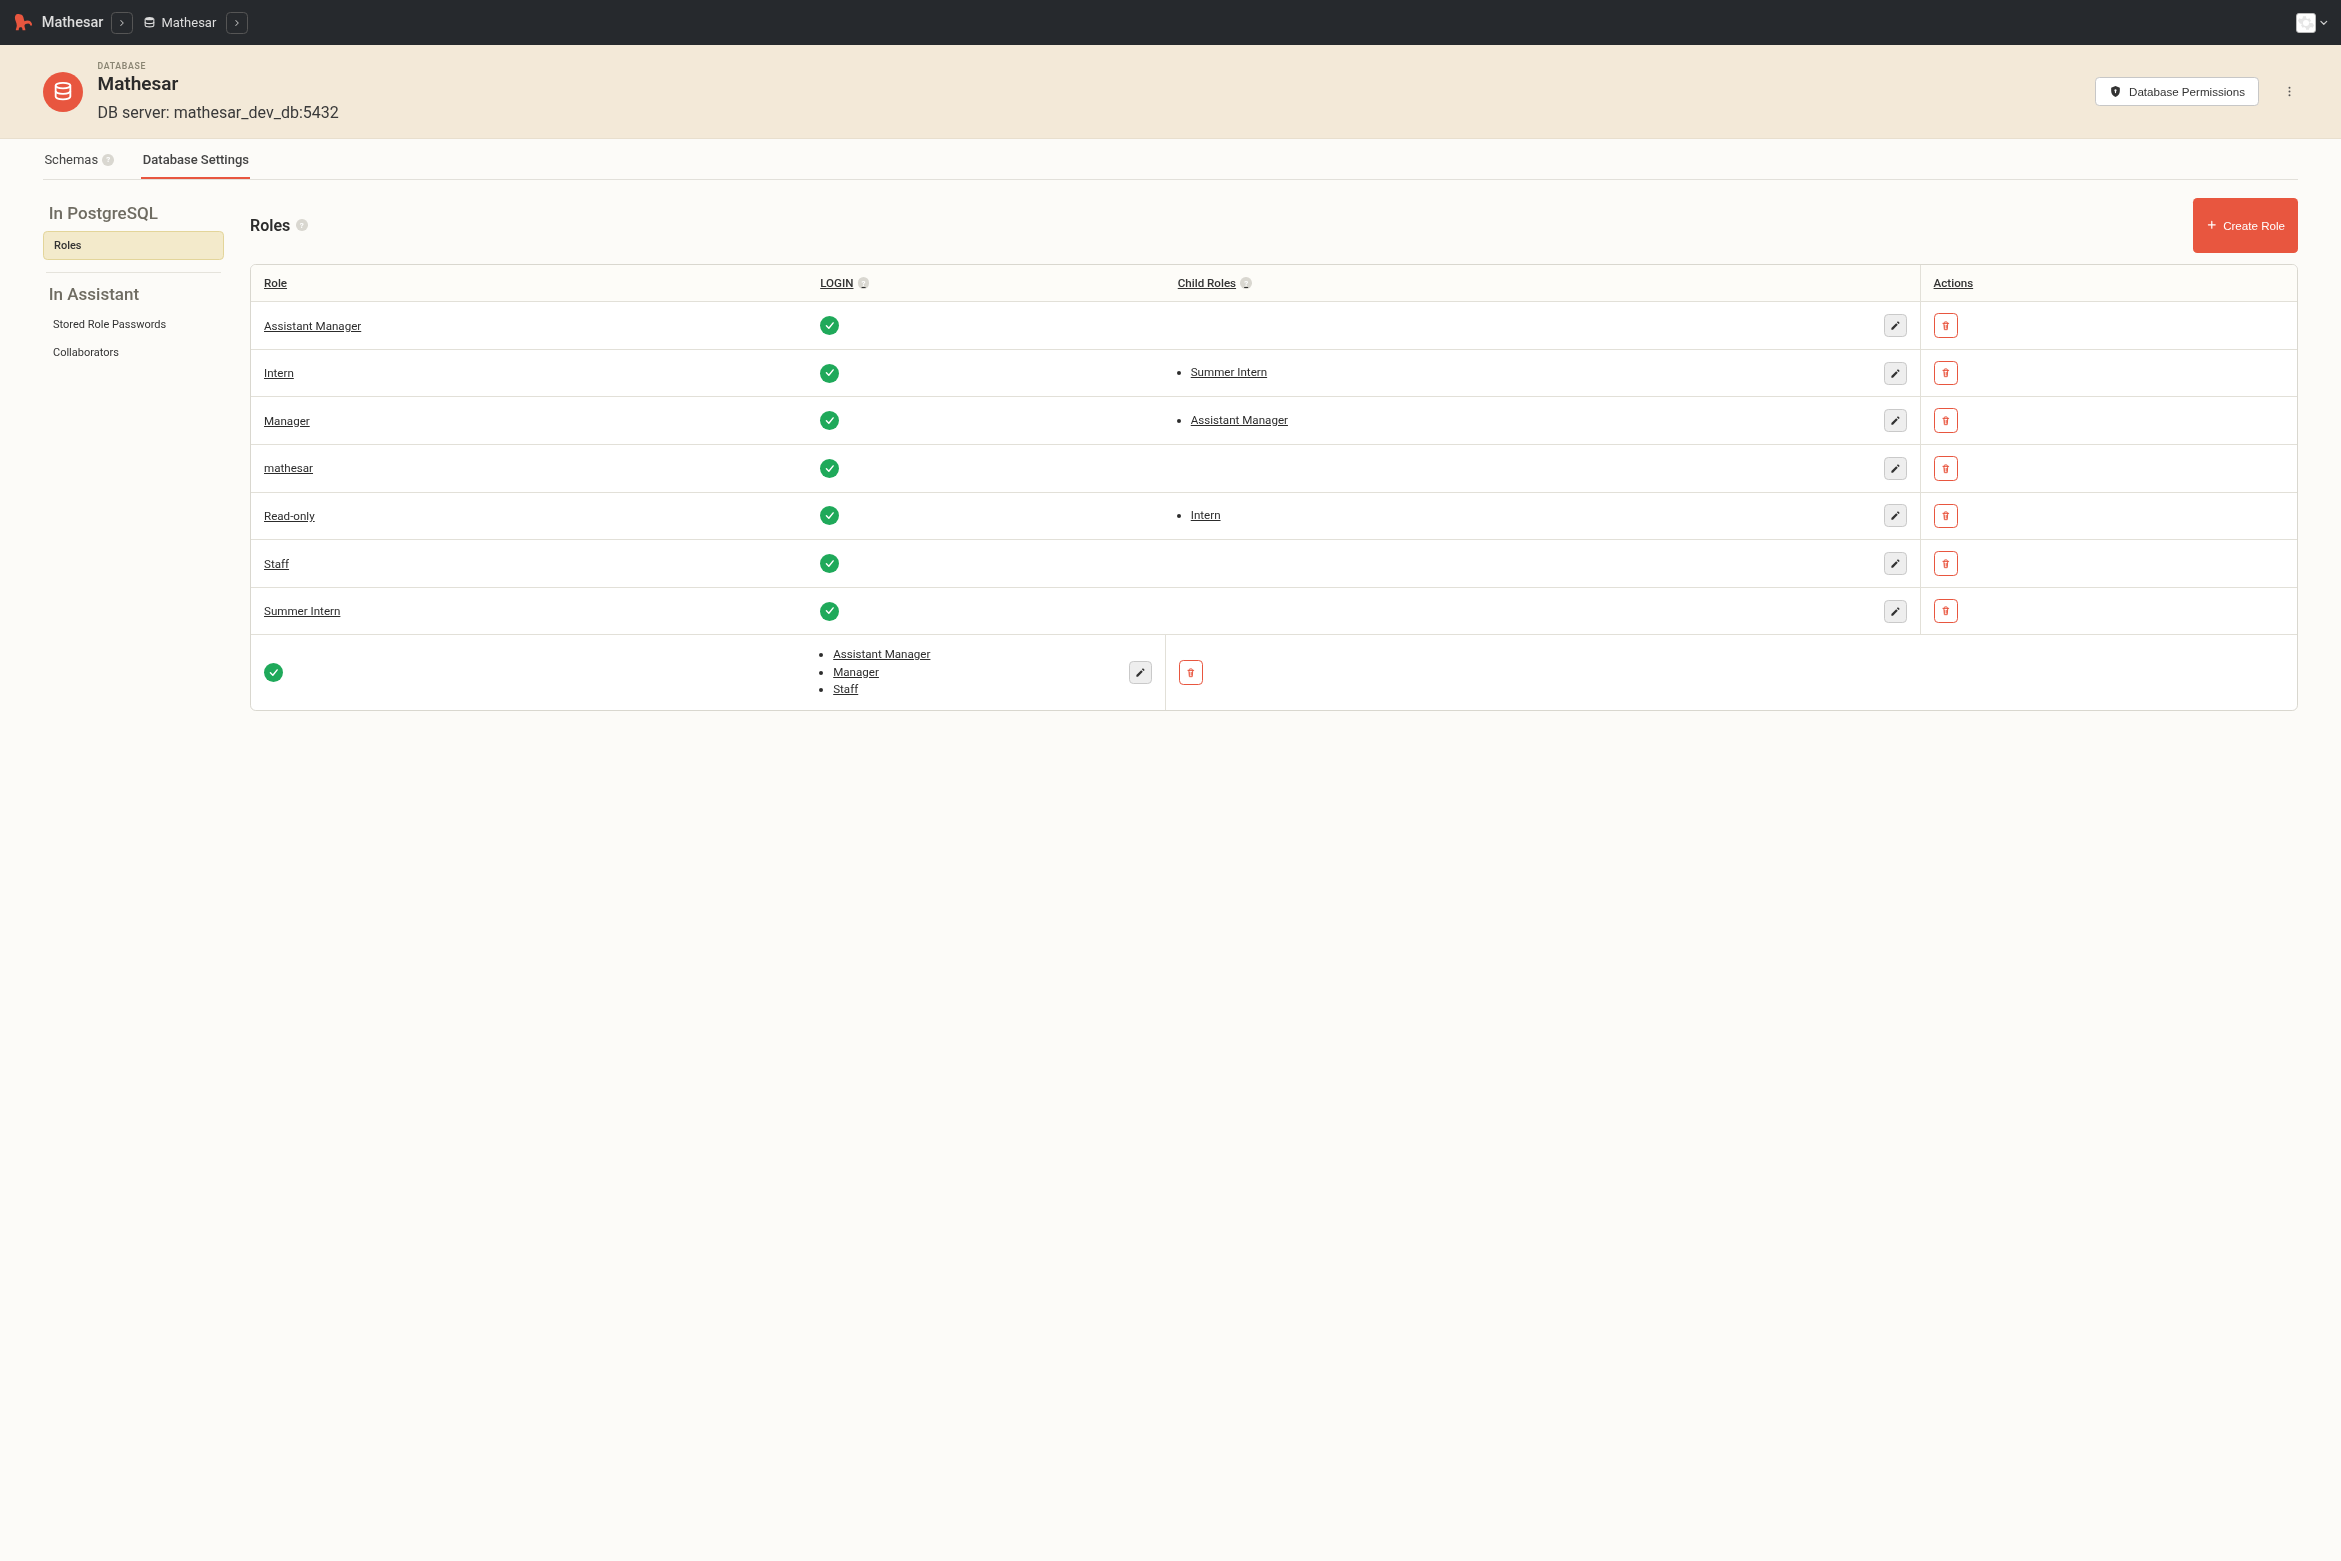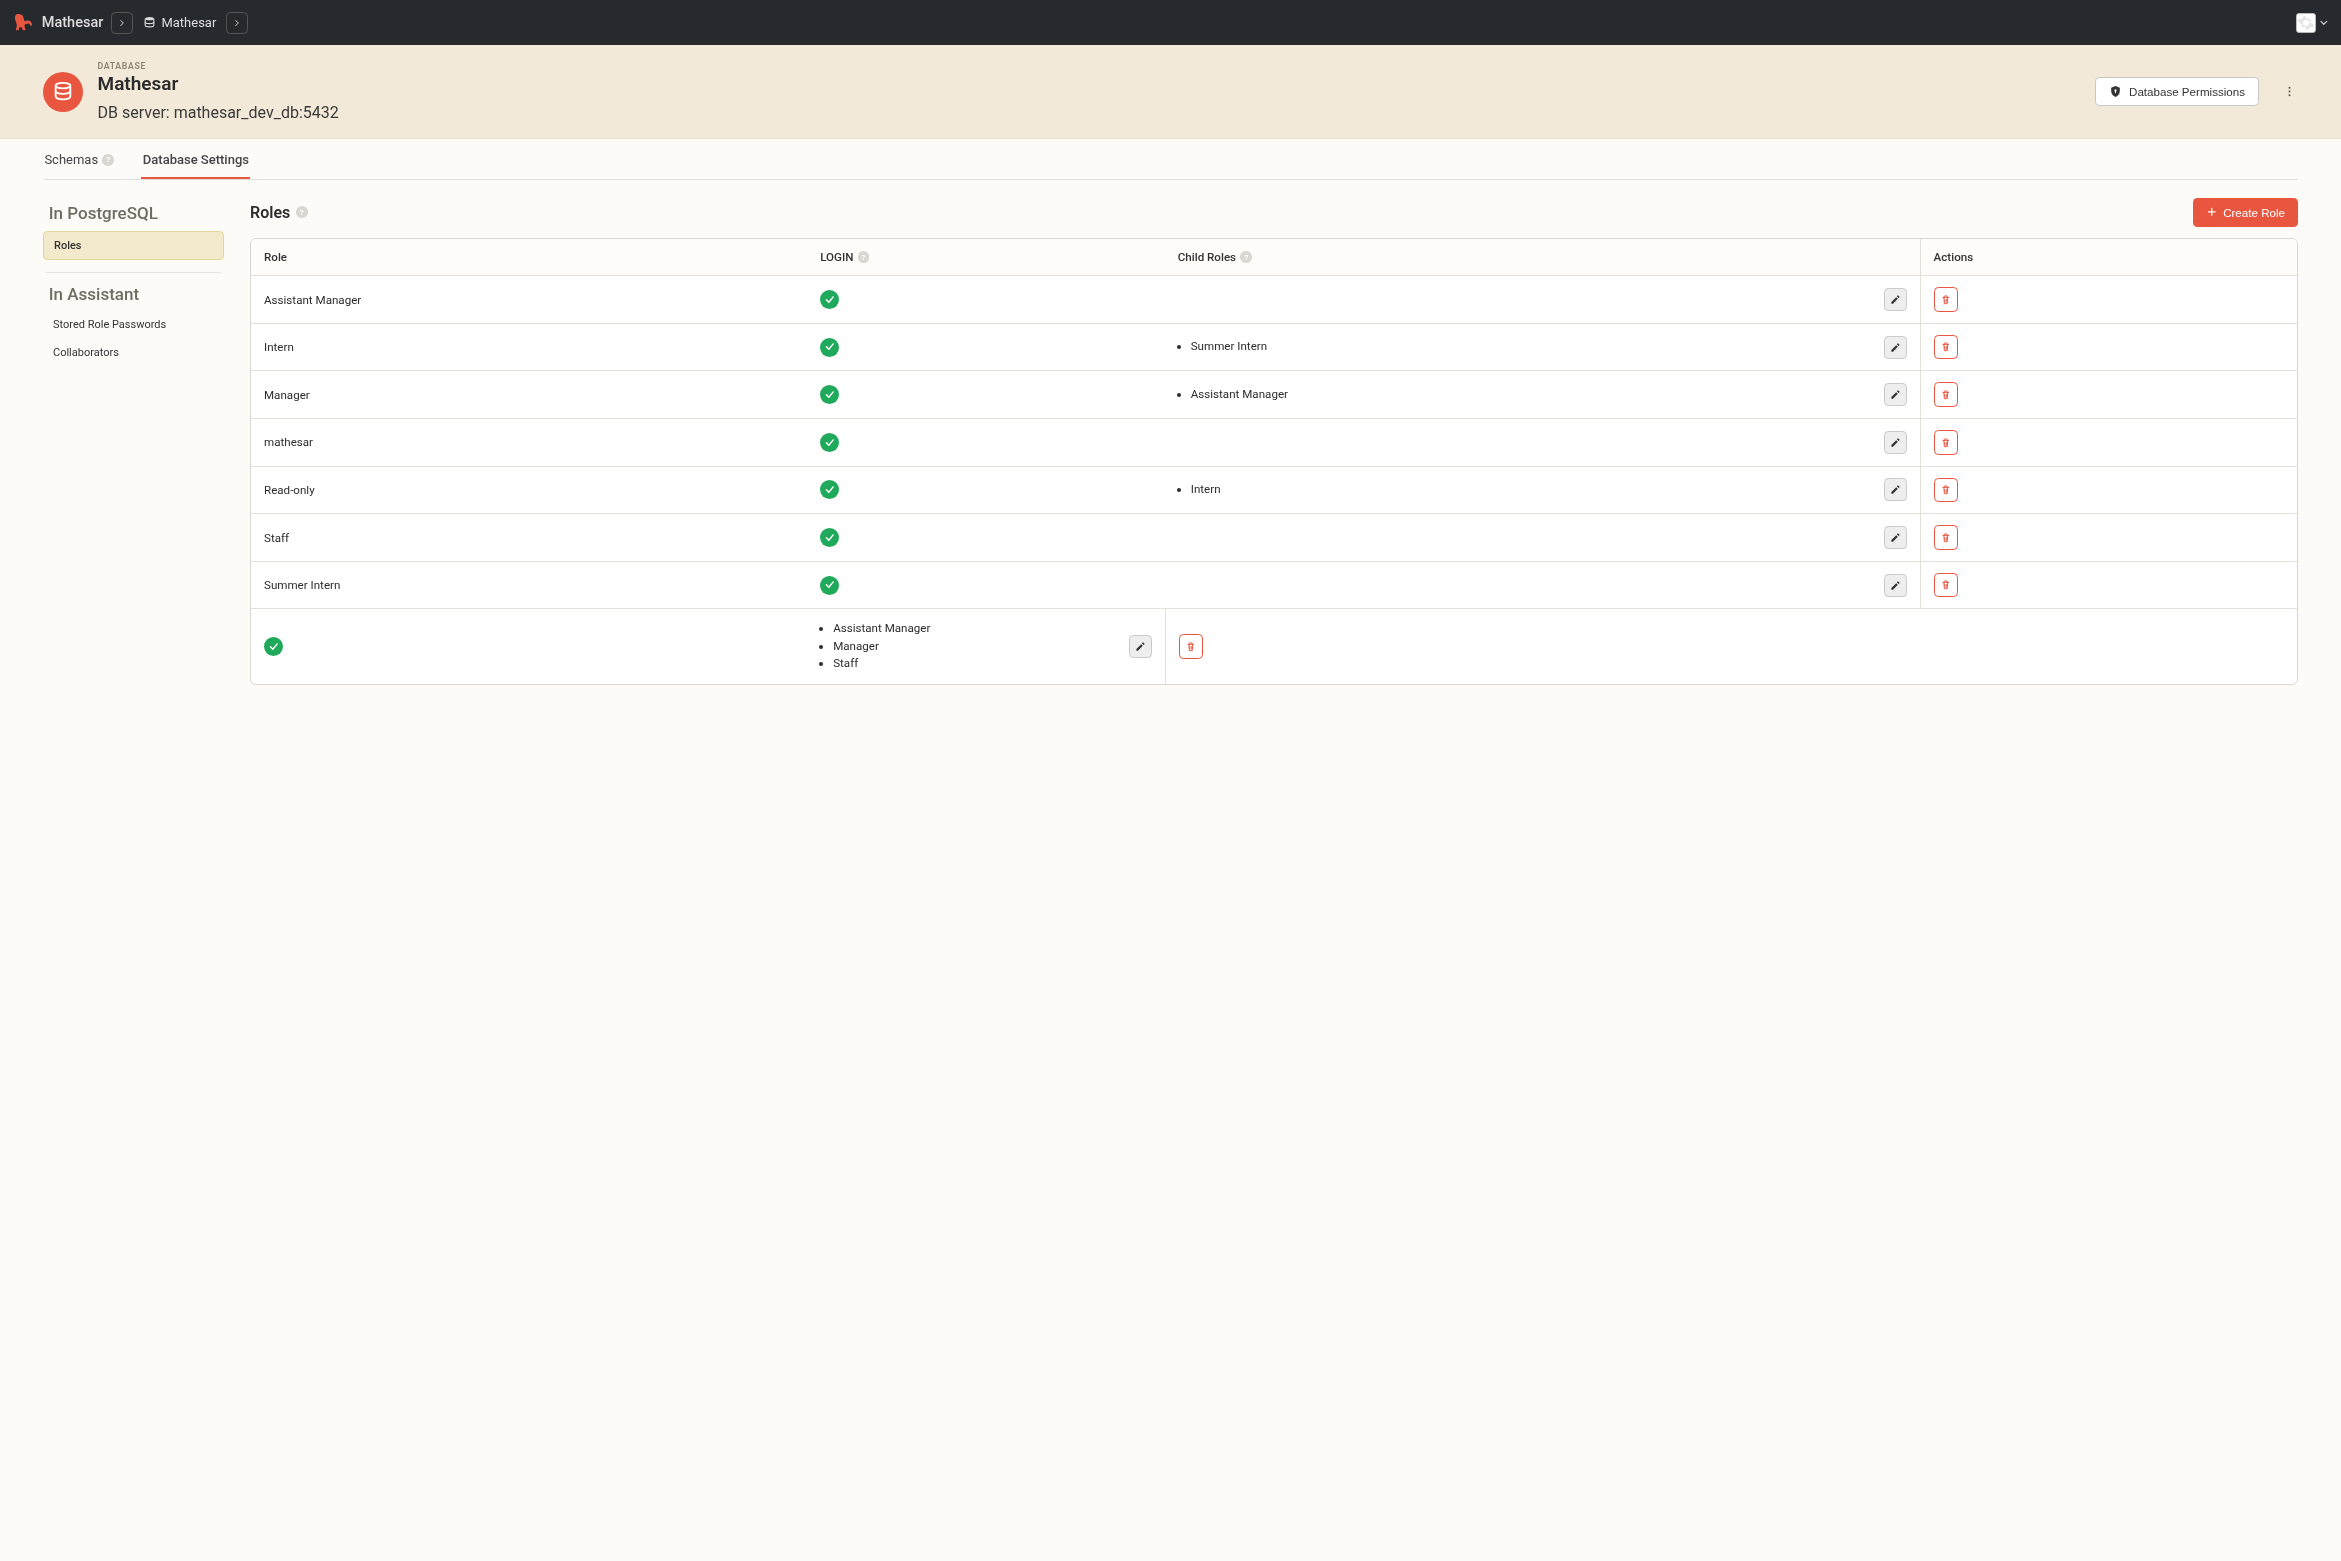--- a/index.html
+++ b/index.html
@@ -43,29 +43,29 @@
   .side { width: 181px; flex-shrink: 0; }
   .side-group-title { font-size: 17px; color: #6f6c62; margin: 5.8px 5.8px 7.2px 5.8px; font-weight: 500; }
   .side-item { padding: 7.2px 10px; border-radius: 4.3px; font-size: 11px; color: #333; cursor: pointer; }
   .side-item.active { background: #f3eacb; border: 0.7px solid #e3d59a; font-weight: 500; }
   .side-divider { height: 0.7px; background: #e5e3dc; margin: 11.6px 2.9px; }
 
   .main { flex: 1; }
   .main-header { display: flex; align-items: center; margin-bottom: 11.6px; }
   .main-title { font-size: 16px; font-weight: 600; display: flex; align-items: center; gap: 5.8px; }
   .main-header .spacer { flex: 1; }
-  .create-btn { background: #e8563f; color: #fff; border: none; border-radius: 4.3px; padding: 8px 13px; font-size: 11.6px; font-weight: 500; display: flex; align-items: center; gap: 5.8px; cursor: pointer; }
+  .create-btn { background: #e8563f; color: #fff; border: none; border-radius: 4.3px; padding: 21px 13px; font-size: 11.6px; font-weight: 500; display: flex; align-items: center; gap: 5.8px; cursor: pointer; }
   .create-btn svg { width: 11.6px; height: 11.6px; }
 
   
   .roles-table { width: 100%; border: 0.7px solid #d9d7cf; border-radius: 5.8px; overflow: hidden; background: #fff; }
   .rt-row { display: grid; grid-template-columns: 1.4fr 0.9fr 1.9fr 0.95fr; border-bottom: 0.7px solid #e2e0d8; }
   .rt-row:last-child { border-bottom: none; }
   .rt-header { background: #fdfcf8; font-weight: 500; color: #333; }
-  .rt-cell { padding: 11px 13px; display: flex; align-items: center; font-size: 11.6px; }
+  .rt-cell { padding: 11px 13px; display: flex; align-items: center; font-size: 11.6px; text-decoration: underline; }
   .rt-cell.col-login { }
   .rt-cell.col-child { display: flex; align-items: center; }
   .rt-cell.col-actions { border-left: 0.7px solid #e2e0d8; }
   .child-inner { flex:1; display:flex; align-items:center; gap: 8.7px; }
   .child-list { margin: 0; padding-left: 13px; flex:1; }
   .child-list li { line-height: 1.5; }
   .login-check { width: 19px; height: 19px; border-radius: 50%; background: #1fa95a; display: flex; align-items: center; justify-content: center; }
   .login-check svg { width: 11.6px; height: 11.6px; color: #fff; }
   .edit-btn { width: 23px; height: 23px; border: 0.7px solid #c9c9c9; border-radius: 4.3px; background: #eeeeee; display: flex; align-items: center; justify-content: center; cursor: pointer; flex-shrink:0; }
   .edit-btn svg { width: 11px; height: 11px; color: #333; }

